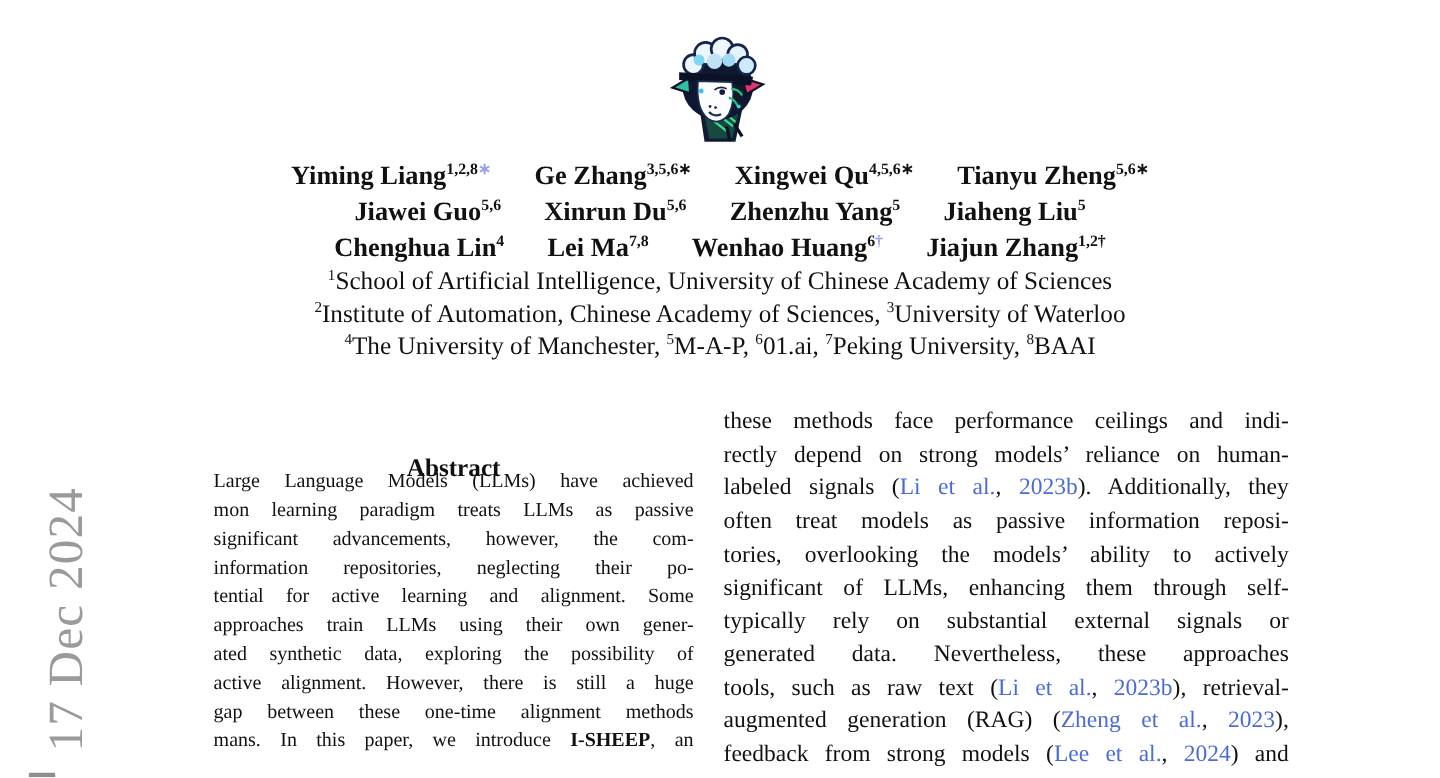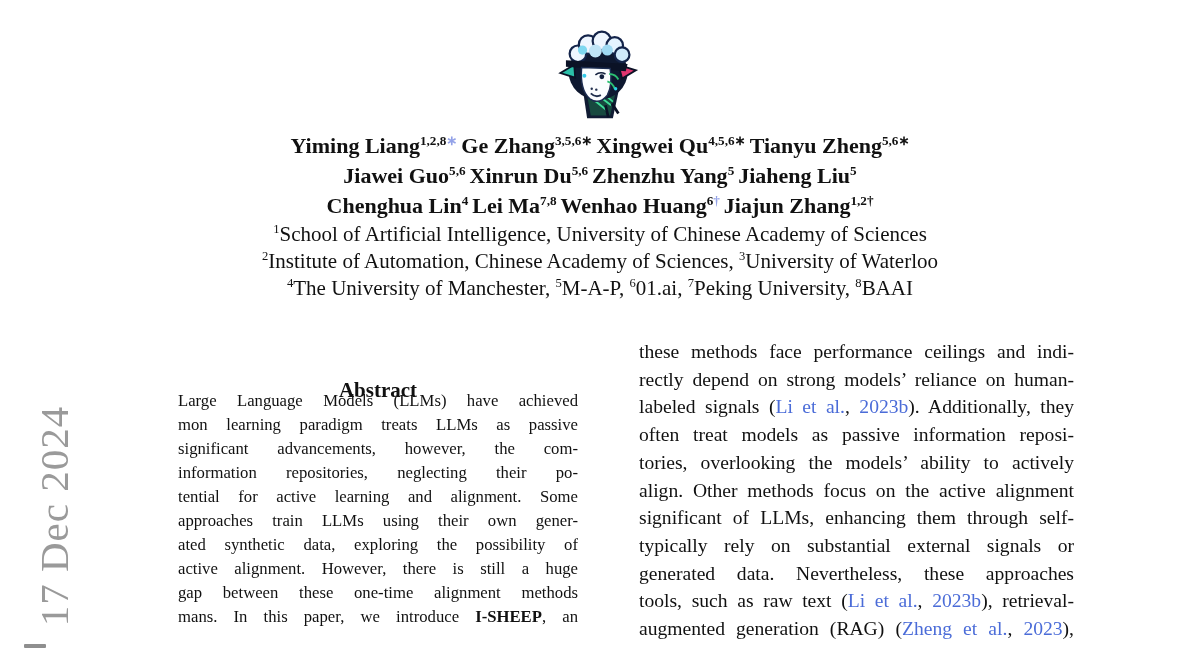--- a/index.html
+++ b/index.html
@@ -20,21 +20,21 @@
   }
   
   #header{
     position:absolute; top:28px; left:0; width:1200px;
     display:flex; justify-content:center; align-items:center; gap:10px;
   }
   #title-lines{ text-align:center; font-weight:bold; font-size:29px; line-height:31px; }
   
   #authors{ position:absolute; top:131px; left:0; width:1200px; text-align:center; }
   .author-row{ line-height:30px; font-weight:bold; font-size:22px; }
-  .author{ margin:0 2px; white-space:nowrap; }
+  .author{ margin:0 18px; white-space:nowrap; }
   .author sup{ font-size:60%; vertical-align:super; font-weight:bold; }
   .mark-blue{ color:var(--marker,#93a2e8); }
   .mark-black{ color:#111; }
   
   #affiliations{ position:absolute; top:221px; left:0; width:1200px; text-align:center; }
   .affil-line{ line-height:27px; font-size:21px; }
   .affil-line sup{ font-size:60%; vertical-align:super; }
   
   #abstract-heading{
     position:absolute; top:334px; left:178px; width:400px;
@@ -42,21 +42,21 @@
   }
   #abstract-body{
     position:absolute; top:389px; left:178px; width:400px;
     font-size:16.7px;
   }
   #abstract-body .jline{ line-height:24px; }
   #right-column{
     position:absolute; top:338px; left:603px; width:471px;
     font-size:19.6px;
   }
-  #right-column .jline{ line-height:27.7px;margin-left:36px; }
+  #right-column .jline{ line-height:27.7px; }
   .jline{
     text-align:justify; text-align-last:justify; white-space:normal;
     overflow:hidden;
   }
   .jline .b{ font-weight:bold; }
   .jline .link{ color:var(--link,#4b6cd8); }
   sup{ line-height:0; }
 </style>
 </head>
 <body>
@@ -130,21 +130,20 @@
       <div class="jline"><span>gap between these one-time alignment methods</span></div>
       <div class="jline"><span>mans. In this paper, we introduce </span><span class="b">I-SHEEP</span><span>, an</span></div>
     </div>
 
   <div id="right-column">
       <div class="jline"><span>these methods face performance ceilings and indi-</span></div>
       <div class="jline"><span>rectly depend on strong models’ reliance on human-</span></div>
       <div class="jline"><span>labeled signals (</span><span class="link">Li et al.</span><span>, </span><span class="link">2023b</span><span>).  Additionally, they</span></div>
       <div class="jline"><span>often treat models as passive information reposi-</span></div>
       <div class="jline"><span>tories, overlooking the models’ ability to actively</span></div>
-      <div class="jline"><span>align. Other methods focus on the active alignment</span></div>
       <div class="jline"><span>significant of LLMs, enhancing them through self-</span></div>
       <div class="jline"><span>typically rely on substantial external signals or</span></div>
       <div class="jline"><span>generated data.  Nevertheless, these approaches</span></div>
       <div class="jline"><span>tools, such as raw text (</span><span class="link">Li et al.</span><span>, </span><span class="link">2023b</span><span>), retrieval-</span></div>
       <div class="jline"><span>augmented generation (RAG) (</span><span class="link">Zheng et al.</span><span>, </span><span class="link">2023</span><span>),</span></div>
       <div class="jline"><span>feedback from strong models (</span><span class="link">Lee et al.</span><span>, </span><span class="link">2024</span><span>) and</span></div>
     </div>
 
 </div>
 

